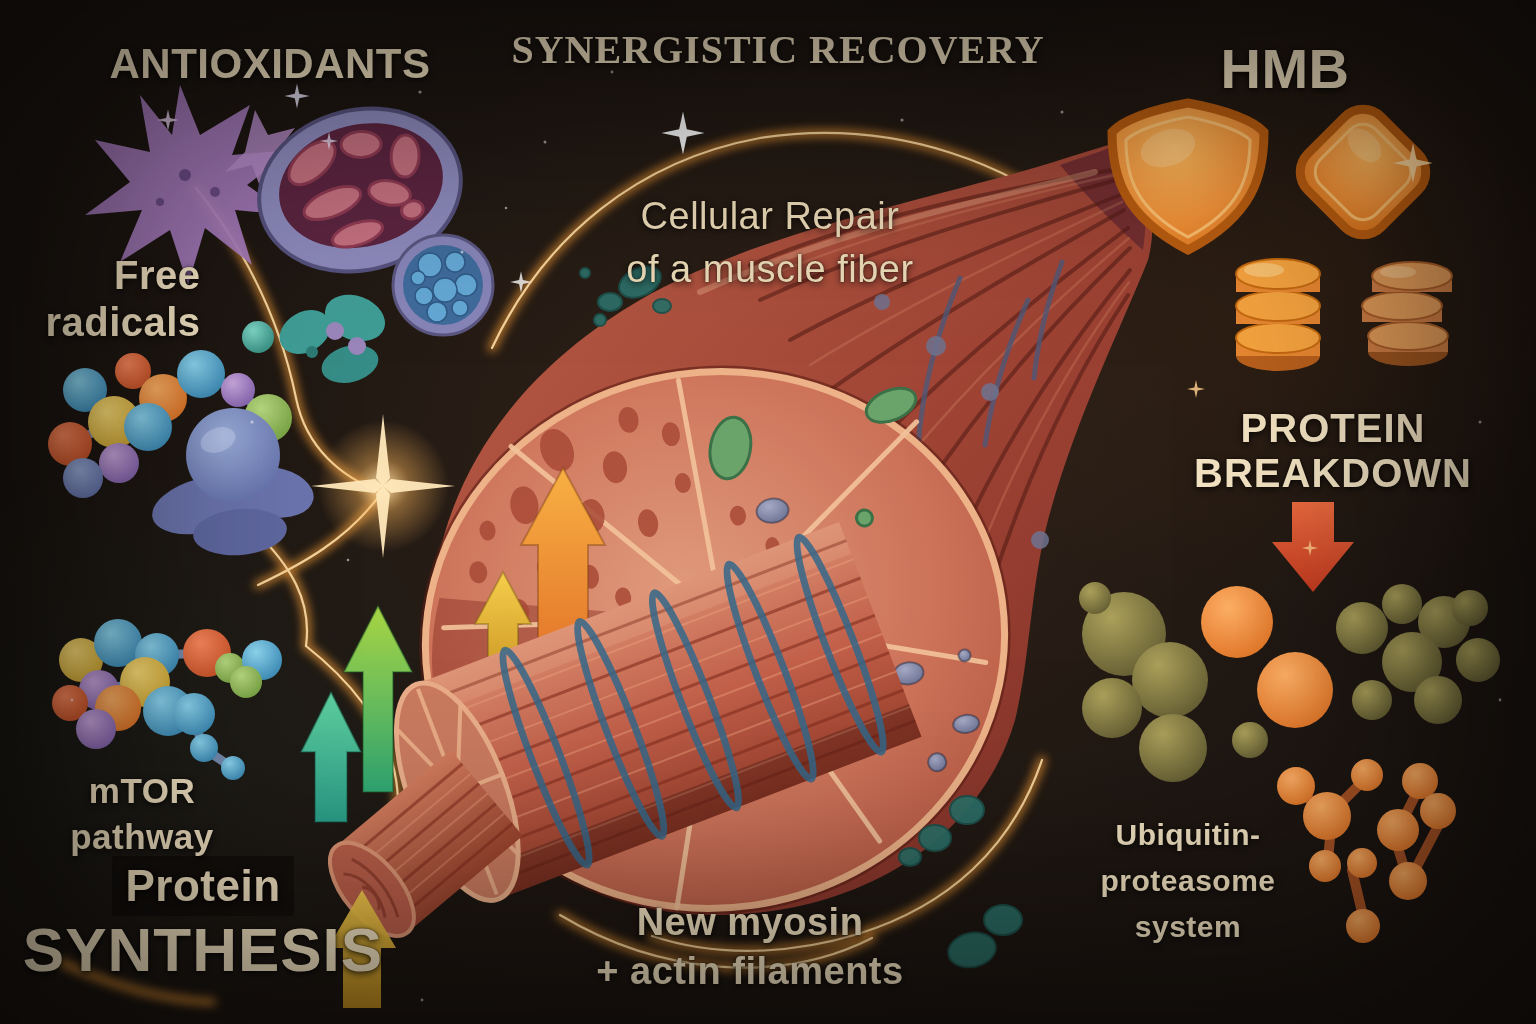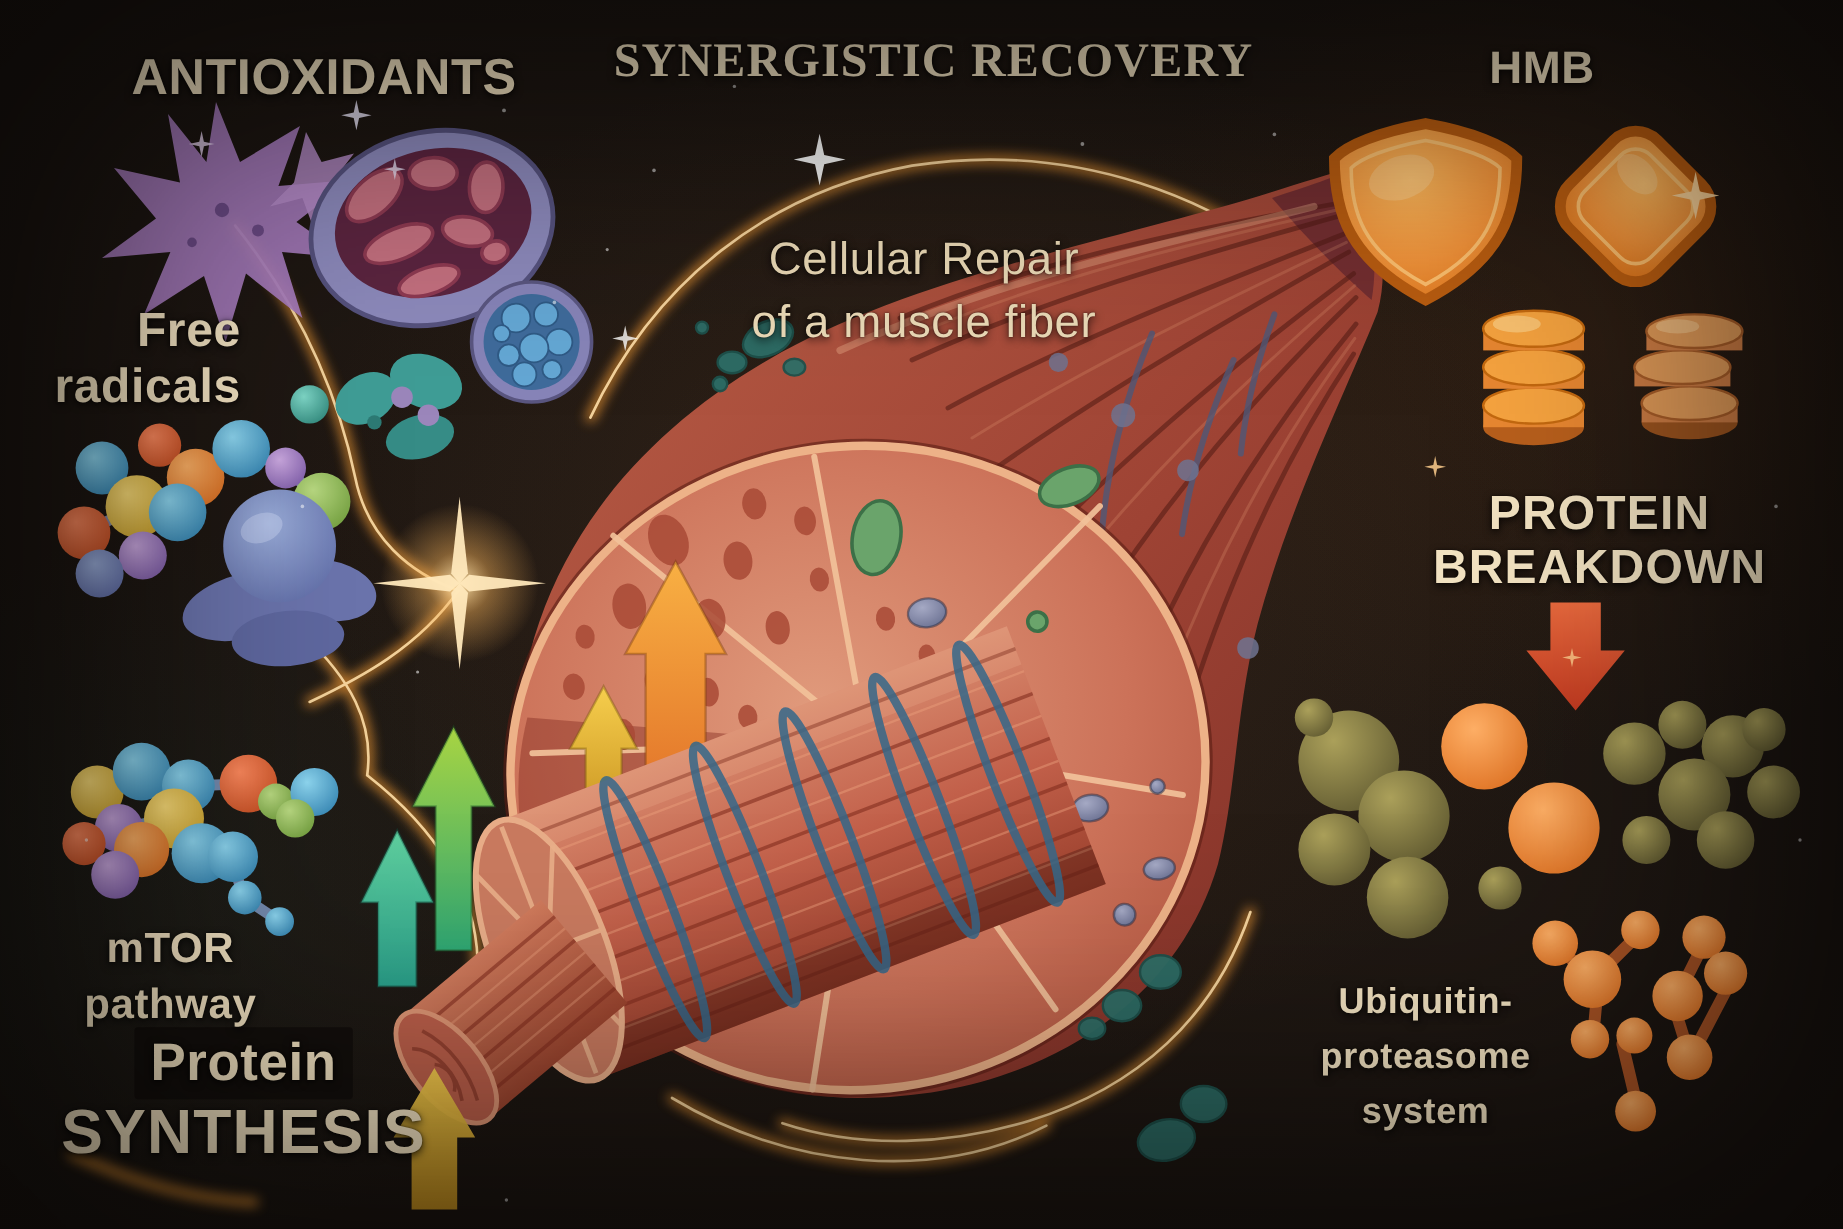--- a/index.html
+++ b/index.html
@@ -13,28 +13,28 @@
       radial-gradient(1900px 1500px at 50% 48%, #241b15 0%, #1a1410 55%, #0e0b09 100%);
   }
   .vignette{position:absolute;inset:0;box-shadow:inset 0 0 230px 90px rgba(0,0,0,.55);pointer-events:none;}
   .lbl{
     position:absolute;color:#f2e2c1;white-space:pre-line;text-align:center;
     transform:translateX(-50%);font-weight:bold;letter-spacing:.5px;
     text-shadow:0 2px 7px rgba(0,0,0,.75), 0 0 2px rgba(0,0,0,.6);
   }
   .lbl-antioxidants{left:270px;top:40px;font-size:42px;}
   .lbl-title{left:778px;top:26px;font-size:40px;letter-spacing:1px;font-family:Liberation Serif, serif;}
-  .lbl-hmb{left:1285px;top:36px;font-size:38px;}
+  .lbl-hmb{left:1285px;top:36px;font-size:56px;}
   .lbl-free{left:123px;top:252px;font-size:40px;line-height:47px;text-align:right;}
   .lbl-repair{left:770px;top:190px;font-size:38px;line-height:53px;font-weight:400;color:#ead9b6;}
   .lbl-amino{left:150px;top:526px;font-size:40px;line-height:47px;}
   .lbl-mtor{left:142px;top:768px;font-size:35px;line-height:46px;}
   .protein-box{position:absolute;left:112px;top:856px;width:182px;height:60px;background:rgba(18,14,11,.88);border-radius:3px;}
   .lbl-protein{left:203px;top:861px;font-size:44px;}
-  .lbl-synthesis{left:203px;top:914px;font-size:52px;letter-spacing:1px;text-align:right;}
+  .lbl-synthesis{left:203px;top:914px;font-size:62px;letter-spacing:1px;text-align:right;}
   .lbl-breakdown{left:1333px;top:406px;font-size:40px;line-height:45px;letter-spacing:1px;}
   .lbl-ubiquitin{left:1188px;top:812px;font-size:30px;line-height:46px;}
   .lbl-myosin{left:750px;top:898px;font-size:38px;line-height:49px;}
   svg{position:absolute;left:0;top:0;}
 </style>
 </head>
 <body>
 
 <div class="stage">
 
@@ -601,15 +601,17 @@
 of a muscle fiber</div>
   <div class="lbl lbl-mtor">mTOR
 pathway</div>
   <div class="lbl lbl-protein">Protein</div>
   <div class="lbl lbl-synthesis">SYNTHESIS</div>
   <div class="lbl lbl-breakdown">PROTEIN
 BREAKDOWN</div>
   <div class="lbl lbl-ubiquitin">Ubiquitin-
 proteasome
 system</div>
+  <div class="lbl lbl-myosin">New myosin
++ actin filaments</div>
 
   <div class="vignette"></div>
 </div>
 
 </body></html>

